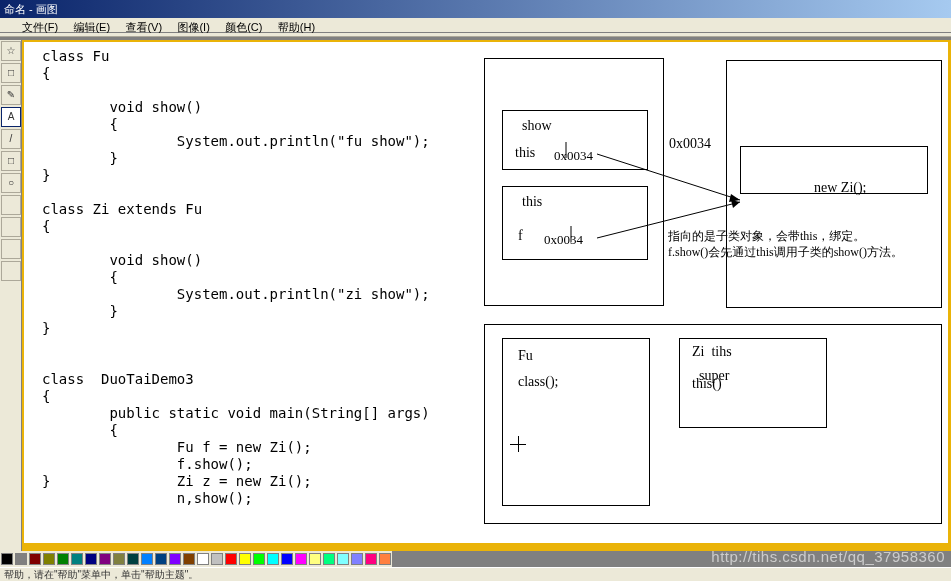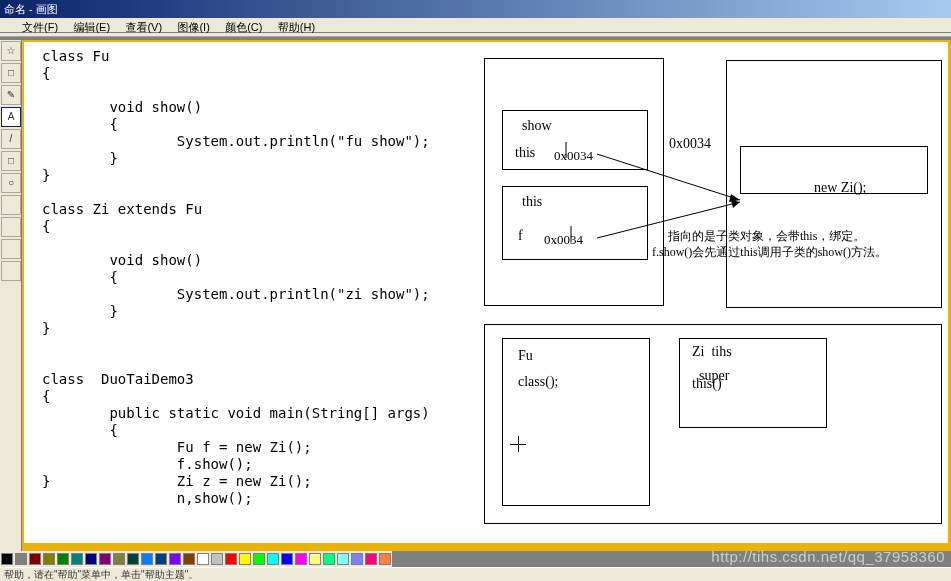--- a/index.html
+++ b/index.html
@@ -99,21 +99,21 @@
       <div class="box" style="left:478px; top:144px; width:146px; height:74px;"></div>
       <span class="label" style="left:498px; top:152px;">this</span>
       <span class="label" style="left:494px; top:186px;">f  </span>
       <span class="label" style="left:520px; top:190px; font-size:13px;">0x0034</span>
 
       <div class="box" style="left:702px; top:18px; width:216px; height:248px;"></div>
       <span class="label" style="left:645px; top:94px;">0x0034</span>
       <div class="box" style="left:716px; top:104px; width:188px; height:48px;"></div>
       <span class="label" style="left:790px; top:138px;">new Zi();</span>
       <span class="label" style="left:644px; top:186px; font-size:12px;text-align:right;">指向的是子类对象，会带this，绑定。</span>
-      <span class="label" style="left:628px; top:202px; font-size:12px;">f.show()会先通过this调用子类的show()方法。</span>
+      <span class="label" style="left:644px; top:202px; font-size:12px;">f.show()会先通过this调用子类的show()方法。</span>
 
       <svg style="position:absolute; left:0; top:0; width:924px; height:501px; pointer-events:none;">
         <line class="arrow-line" x1="573" y1="196" x2="716" y2="160"></line>
         <polygon points="716,160 707,158 709,166" fill="#000"></polygon>
         <line class="arrow-line" x1="573" y1="112" x2="716" y2="158"></line>
         <polygon points="716,158 707,152 705,160" fill="#000"></polygon>
 
         <line class="arrow-line" x1="542" y1="100" x2="542" y2="116"></line>
         <line class="arrow-line" x1="547" y1="184" x2="547" y2="200"></line>
       </svg>

